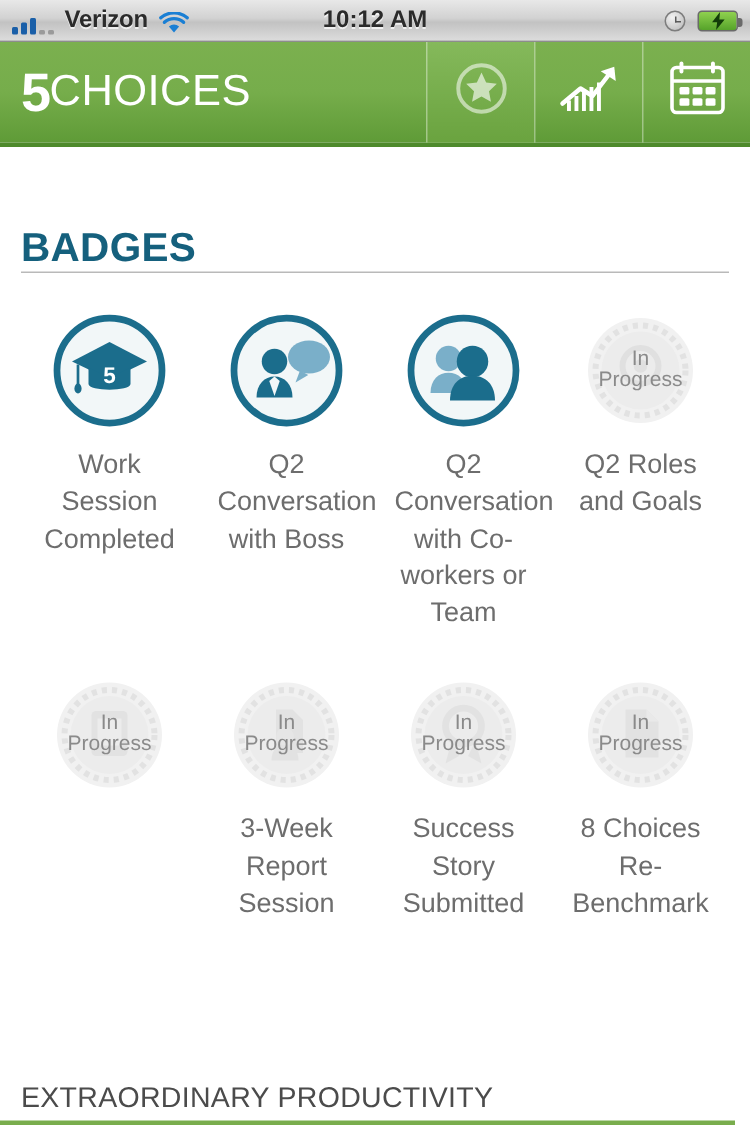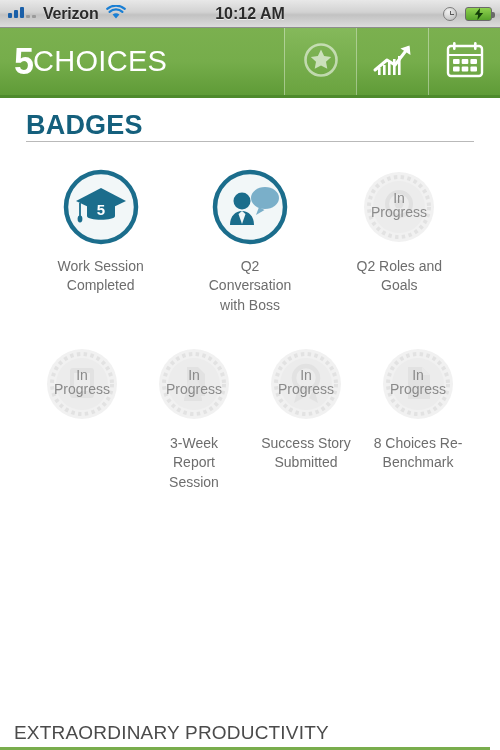--- a/index.html
+++ b/index.html
@@ -13,21 +13,21 @@
 
   
   .statusbar {
     height:28px; width:100%;
     background:linear-gradient(to bottom,#e8e8e8 0%,#d2d2d2 45%,#c2c2c2 55%,#dcdcdc 100%);
     border-bottom:1px solid #8d8d8d;
     display:flex; align-items:center;
     padding:0 8px;
     position:relative;
   }
-  .sb-left { display:flex; align-items:flex-start; gap:7px; }
+  .sb-left { display:flex; align-items:flex-end; gap:7px; }
   .bars { display:flex; align-items:flex-end; gap:2px; height:13px; }
   .bars i { width:4px; background:#1a5fa8; border-radius:1px; display:block; }
   .bars i.b1{height:5px;} .bars i.b2{height:8px;} .bars i.b3{height:11px;}
   .bars i.d1,.bars i.d2{height:3px;background:#9a9a9a;}
   .carrier { font-size:16px; font-weight:bold; color:#2b2b2b;
              text-shadow:0 1px 0 rgba(255,255,255,.7); letter-spacing:-.2px; }
   .wifi { width:20px; height:15px; position:relative; }
   .sb-center {
     position:absolute; left:0; right:0; text-align:center;
     font-size:16px; font-weight:bold; color:#2b2b2b;
@@ -54,34 +54,34 @@
     display:flex; align-items:stretch;
   }
   .logo { flex:1; display:flex; align-items:center; padding-left:14px; }
   .logo .five { font-size:36px; font-weight:bold; color:#ffffff; line-height:1; letter-spacing:-1px;}
   .logo .word { font-size:29px; color:#ffffff; line-height:1; letter-spacing:.3px; }
   .navbtn { width:72px; display:flex; align-items:center; justify-content:center;
             border-left:1px solid rgba(255,255,255,.38); }
   .navbtn.active { background:linear-gradient(to bottom,#85b95b 0%,#6aa33f 100%); }
 
   
-  .content { padding:0 26px; }
+  .content { padding:0 14px;margin-top:40px; }
   .page-title { font-size:27px; font-weight:bold; color:#15607d;
                 letter-spacing:.2px; padding-top:12px; }
   .section-head { font-size:19px; color:#4b4b4b; letter-spacing:.3px;
                   padding-top:15px; padding-bottom:5px; }
   .rule { height:1px; background:#b9b9b9; margin-bottom:9px; }
   .intro { font-size:14.5px; line-height:1.45; color:#6d6d6d; }
 
   
   .grid { display:flex; padding-top:17px; }
   .cell { flex:1; display:flex; flex-direction:column; align-items:center; }
   .badge { width:78px; height:78px; position:relative; }
   .badge svg { display:block; }
-  .cap { font-size:14px; line-height:1.38; color:#6d6d6d;
+  .cap { font-size:18px; line-height:1.38; color:#6d6d6d;
          text-align:center; padding-top:11px; max-width:92px; }
 
   .bottom-head { position:absolute; left:0; right:10px; bottom:0;
                  border-bottom:3px solid #79ad4d; padding:0 14px 3px 14px; }
   .bottom-head span { font-size:19px; color:#4b4b4b; letter-spacing:.2px; }
 </style>
 </head>
 <body>
 
 <div class="statusbar">
@@ -191,20 +191,32 @@
           <ellipse cx="54" cy="30" rx="14" ry="11" fill="#7aafc9"></ellipse>
           <path d="M48 39 l-3 8 8.5 -5 Z" fill="#7aafc9"></path>
           <circle cx="31" cy="33" r="8.5" fill="#1b6d8c"></circle>
           <path d="M19 57 c0 -9 5.5 -14 12 -14 s12 5 12 14 Z" fill="#1b6d8c"></path>
           <path d="M31 43 l-3.5 3 3.5 10 3.5 -10 Z" fill="#f2f7f8"></path>
         </svg>
       </div>
       <div class="cap">Q2 Conversation with Boss</div>
     </div>
 
+    <div class="cell">
+      <div class="badge">
+        <svg width="78" height="78" viewBox="0 0 78 78">
+          <circle cx="39" cy="39" r="35" fill="#f2f7f8" stroke="#1b6d8c" stroke-width="4.5"></circle>
+          <circle cx="29" cy="31" r="8.5" fill="#7aafc9"></circle>
+          <path d="M17 54 c0 -9 5.5 -13.5 12 -13.5 s12 4.5 12 13.5 Z" fill="#7aafc9"></path>
+          <circle cx="45" cy="33" r="10.5" fill="#1b6d8c"></circle>
+          <path d="M30 59 c0 -11 6.5 -16.5 15 -16.5 s15 5.5 15 16.5 Z" fill="#1b6d8c"></path>
+        </svg>
+      </div>
+      <div class="cap">Q2 Conversation with Co-workers or Team</div>
+    </div>
 
     <div class="cell">
       <div class="badge">
         <svg width="78" height="78" viewBox="0 0 78 78">
           <circle cx="39" cy="39" r="35" fill="#f1f1f1"></circle>
           <circle cx="39" cy="39" r="30" fill="none" stroke="#e2e2e2" stroke-width="4" stroke-dasharray="3.4 3.4"></circle>
           <circle cx="39" cy="39" r="26" fill="#ececec"></circle>
           <circle cx="39" cy="36" r="12" fill="none" stroke="#e0e0e0" stroke-width="4"></circle>
           <circle cx="39" cy="36" r="4.5" fill="#e0e0e0"></circle>
           <text x="39" y="35" text-anchor="middle" font-family="Liberation Sans, sans-serif" font-size="14" fill="#8a8a8a">In</text>

